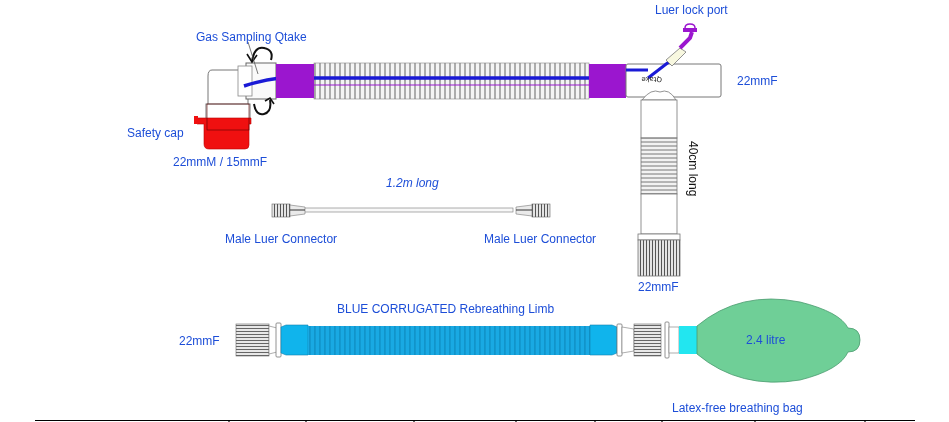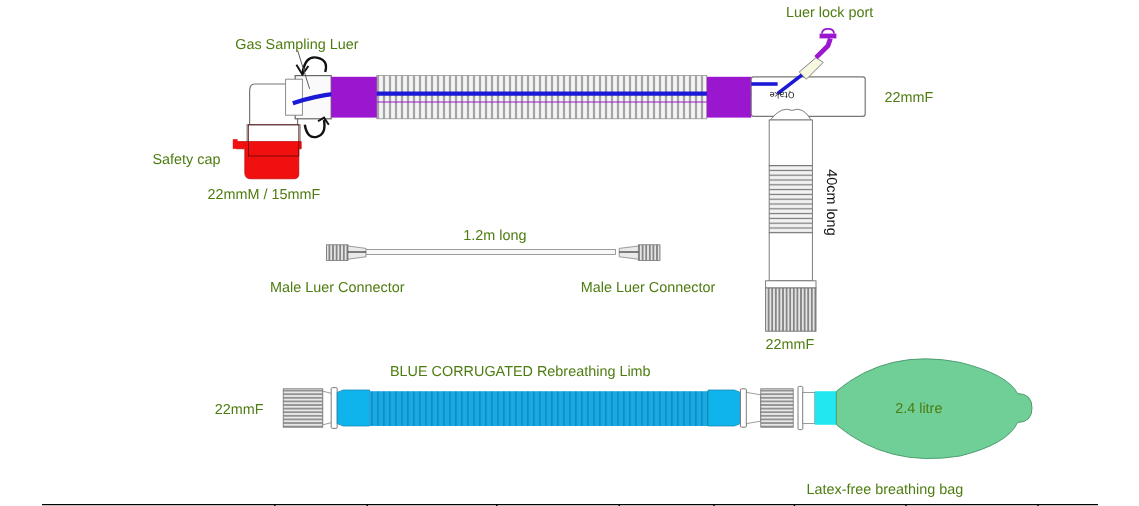--- a/index.html
+++ b/index.html
@@ -1,19 +1,19 @@
 <!DOCTYPE html>
 <html><head>
 <meta charset="utf-8">
 <style>
   html, body { margin: 0; padding: 0; background: #ffffff; }
   body { width: 949px; height: 422px; position: relative; overflow: hidden;
          font-family: "Liberation Sans", sans-serif; }
   #canvas { position: absolute; left: 0; top: 0; width: 949px; height: 422px; }
-  .lbl { position: absolute; font-size: 12px; color: #4d7c0f; white-space: nowrap; line-height: 14px; }
+  .lbl { position: absolute; font-size: 12px; color: #1d4ed8; white-space: nowrap; line-height: 14px; }
   .lbl-vert { position: absolute; font-size: 12px; color: #111; white-space: nowrap;
               transform: rotate(90deg); transform-origin: left top; line-height: 14px; }
 </style>
 </head>
 <body>
 
 <svg id="canvas" width="949" height="422" viewBox="0 0 949 422" xmlns="http://www.w3.org/2000/svg">
   <defs>
     <pattern id="corrugGray" width="5" height="40" patternUnits="userSpaceOnUse">
       <rect x="0" y="0" width="5" height="40" fill="#ffffff"></rect>
@@ -129,26 +129,26 @@
     <line x1="306" y1="420" x2="306" y2="422"></line>
     <line x1="414" y1="420" x2="414" y2="422"></line>
     <line x1="516" y1="420" x2="516" y2="422"></line>
     <line x1="595" y1="420" x2="595" y2="422"></line>
     <line x1="662" y1="420" x2="662" y2="422"></line>
     <line x1="755" y1="420" x2="755" y2="422"></line>
     <line x1="865" y1="420" x2="865" y2="422"></line>
   </g>
 </svg>
 
-<div class="lbl" style="left:196px; top:30px;">Gas Sampling Luer</div>
+<div class="lbl" style="left:196px; top:30px;">Gas Sampling Qtake</div>
 <div class="lbl" style="left:655px; top:3px;">Luer lock port</div>
 <div class="lbl" style="left:127px; top:126px;">Safety cap</div>
 <div class="lbl" style="left:173px; top:155px;">22mmM / 15mmF</div>
 <div class="lbl" style="left:737px; top:74px;">22mmF</div>
 <div class="lbl-vert" style="left:700px; top:141px;">40cm long</div>
 <div class="lbl" style="left:638px; top:280px;">22mmF</div>
-<div class="lbl" style="left:386px; top:189px;">1.2m long</div>
+<div class="lbl" style="left:386px; top:176px;font-style:italic;">1.2m long</div>
 <div class="lbl" style="left:225px; top:232px;">Male Luer Connector</div>
 <div class="lbl" style="left:484px; top:232px;">Male Luer Connector</div>
-<div class="lbl" style="left:325px; top:302px;">BLUE CORRUGATED Rebreathing Limb</div>
+<div class="lbl" style="left:337px; top:302px;">BLUE CORRUGATED Rebreathing Limb</div>
 <div class="lbl" style="left:179px; top:334px;">22mmF</div>
 <div class="lbl" style="left:746px; top:333px;">2.4 litre</div>
 <div class="lbl" style="left:672px; top:401px;">Latex-free breathing bag</div>
 
 </body></html>

